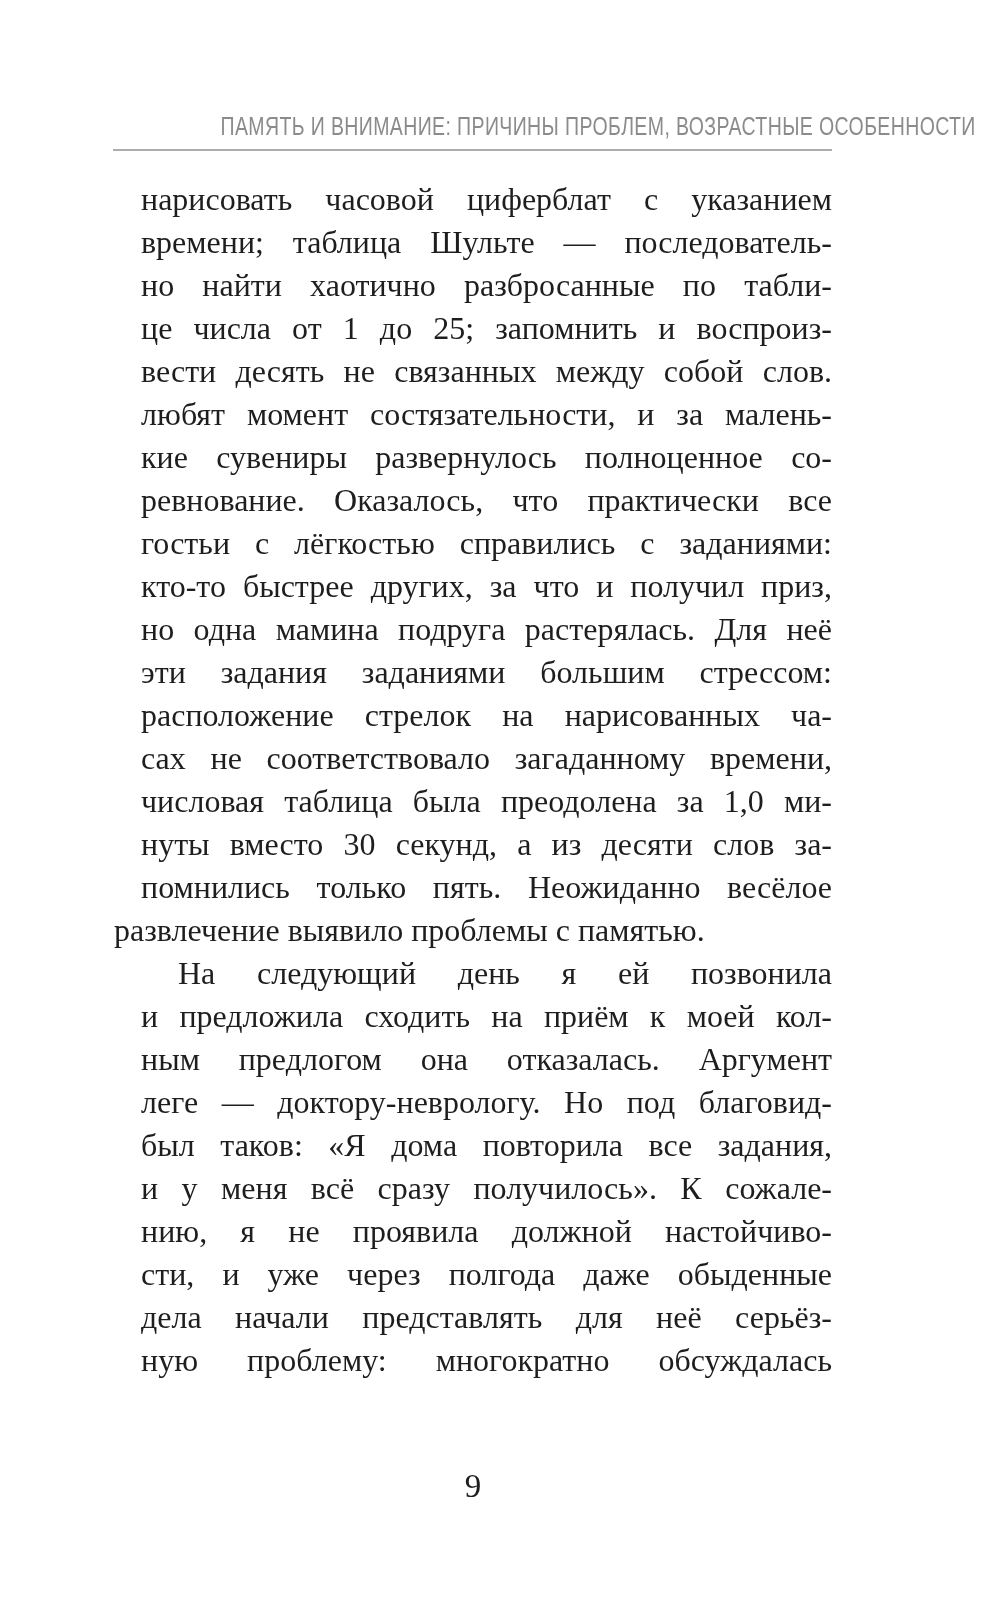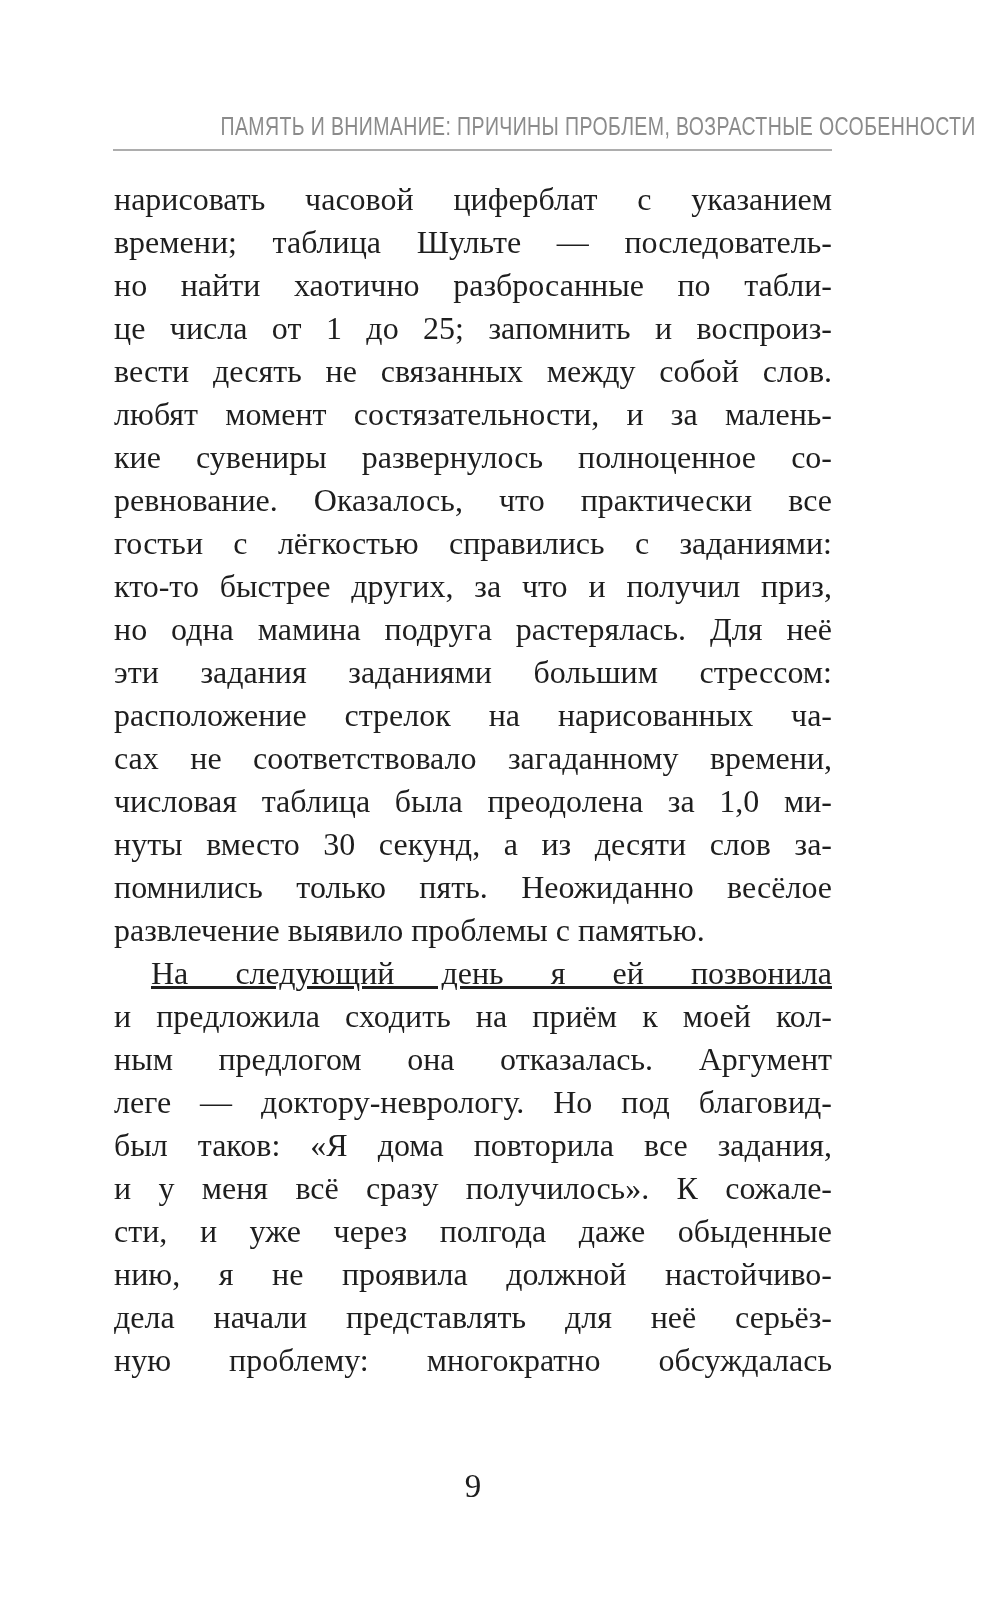--- a/index.html
+++ b/index.html
@@ -50,24 +50,24 @@
     line-height: 43px;
     color: var(--text-color, #1e1e1e);
   }
   .line {
     text-align: left;
     text-justify: inter-word;
   }
   .line.just {
     text-align: justify;
     text-align-last: justify;
+    margin-left: 27px;
   }
   .line.indent {
     text-indent: 37px;
-    text-decoration: underline;
   }
   .folio {
     position: absolute;
     top: 1468px;
     left: 114px;
     width: 718px;
     text-align: center;
     font-size: 33px;
     color: var(--text-color, #1e1e1e);
   }
@@ -99,20 +99,20 @@
       <div class="line just">числовая таблица была преодолена за 1,0 ми-</div>
       <div class="line just">нуты вместо 30 секунд, а из десяти слов за-</div>
       <div class="line just">помнились только пять. Неожиданно весёлое</div>
       <div class="line">развлечение выявило проблемы с памятью.</div>
       <div class="line just indent">На следующий день я ей позвонила</div>
       <div class="line just">и предложила сходить на приём к моей кол-</div>
       <div class="line just">ным предлогом она отказалась. Аргумент</div>
       <div class="line just">леге — доктору-неврологу. Но под благовид-</div>
       <div class="line just">был таков: «Я дома повторила все задания,</div>
       <div class="line just">и у меня всё сразу получилось». К сожале-</div>
+      <div class="line just">нию, я не проявила должной настойчиво-</div>
       <div class="line just">сти, и уже через полгода даже обыденные</div>
-      <div class="line just">нию, я не проявила должной настойчиво-</div>
       <div class="line just">дела начали представлять для неё серьёз-</div>
       <div class="line just">ную проблему: многократно обсуждалась</div>
     </main>
 
   <div class="folio">9</div>
 </div>
 
 </body></html>

